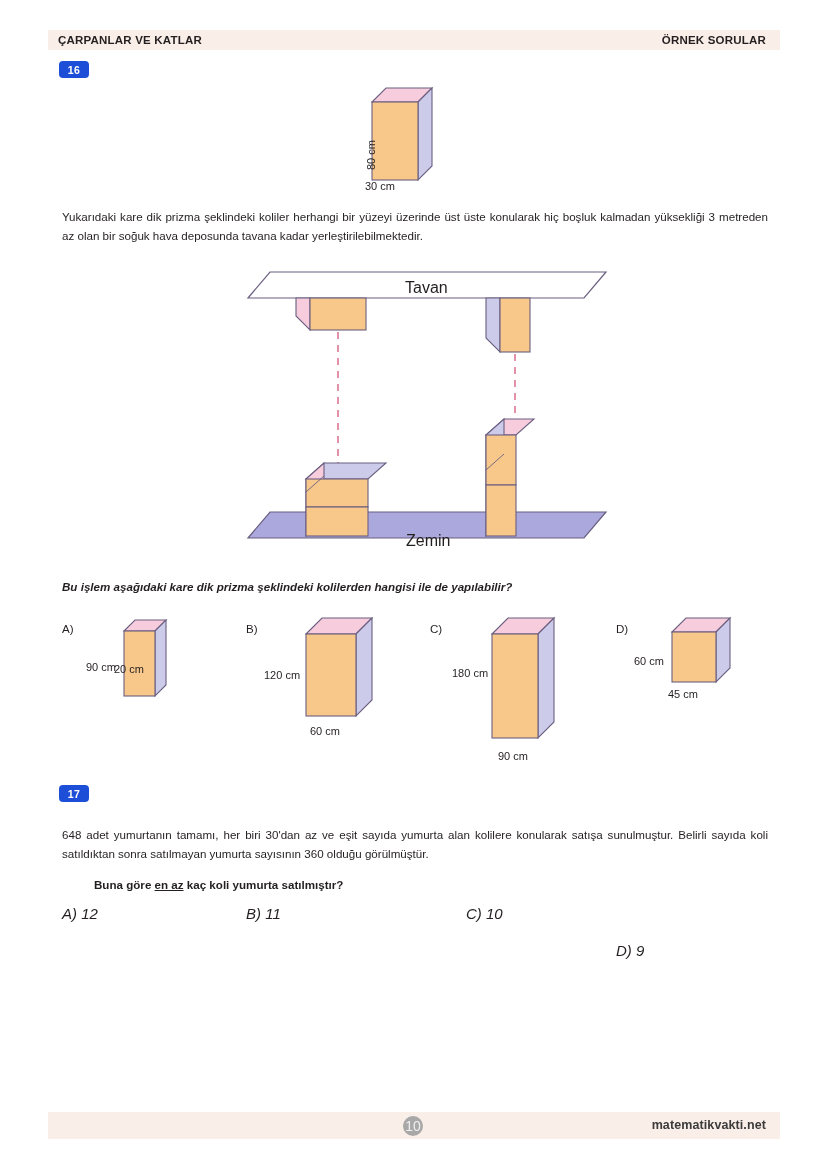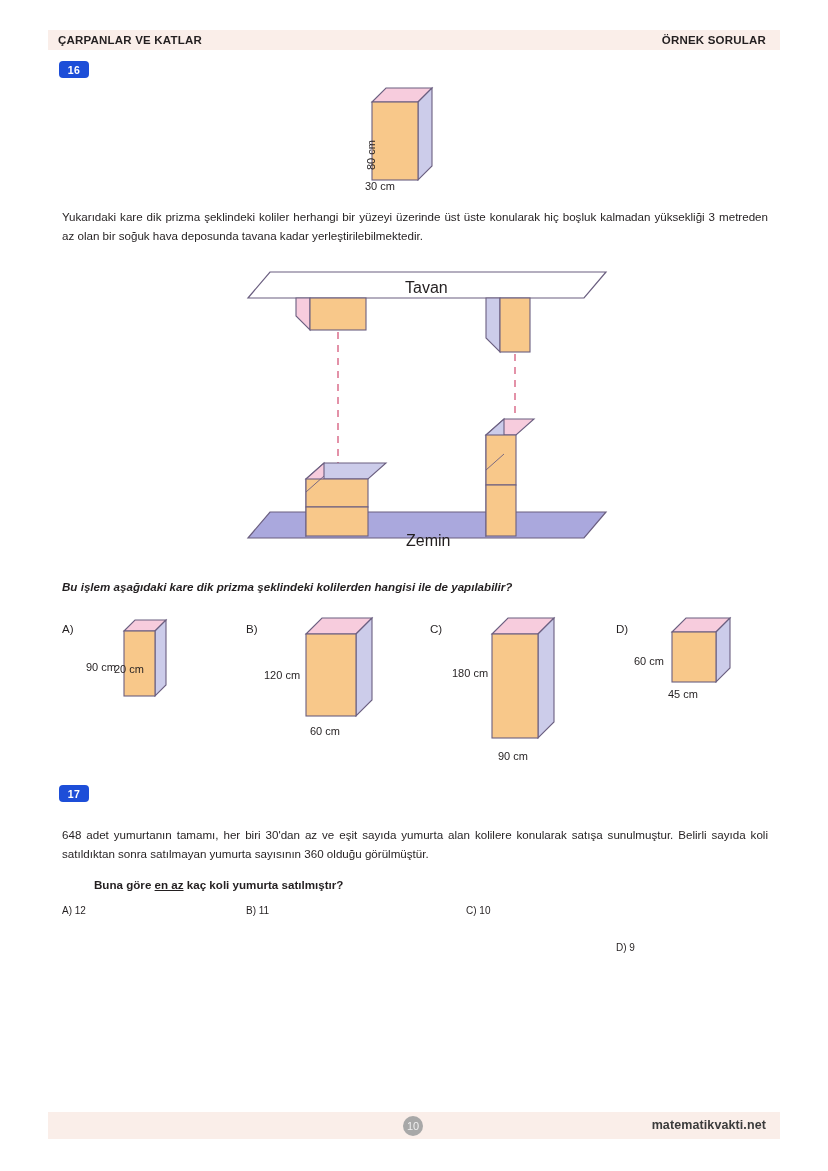--- a/index.html
+++ b/index.html
@@ -73,22 +73,23 @@
 
   
   .opt-letter {
     position: absolute;
     font-size: 11.6px;
     color: #231f20;
   }
   .opt17 {
     position: absolute;
     top: 905px;
-    font-size: 10px;
-    color: #231f20;
+    font-size: 15px;
+    color: #231f20;
+    font-style: italic;
   }
 
   
   .prism { position: absolute; }
   .prism svg { display: block; overflow: visible; }
 
   .dim-label {
     position: absolute;
     font-size: 11px;
     color: #231f20;
@@ -125,21 +126,21 @@
   }
   .page-circle {
     position: absolute;
     left: 403px;
     top: 1116px;
     width: 20px;
     height: 20px;
     border-radius: 50%;
     background: #a8a8a8;
     color: #efefef;
-    font-size: 11px;
+    font-size: 14px;
     display: flex;
     align-items: center;
     justify-content: center;
   }
   .brand {
     position: absolute;
     right: 62px;
     top: 1118px;
     font-size: 12.5px;
     font-weight: bold;

